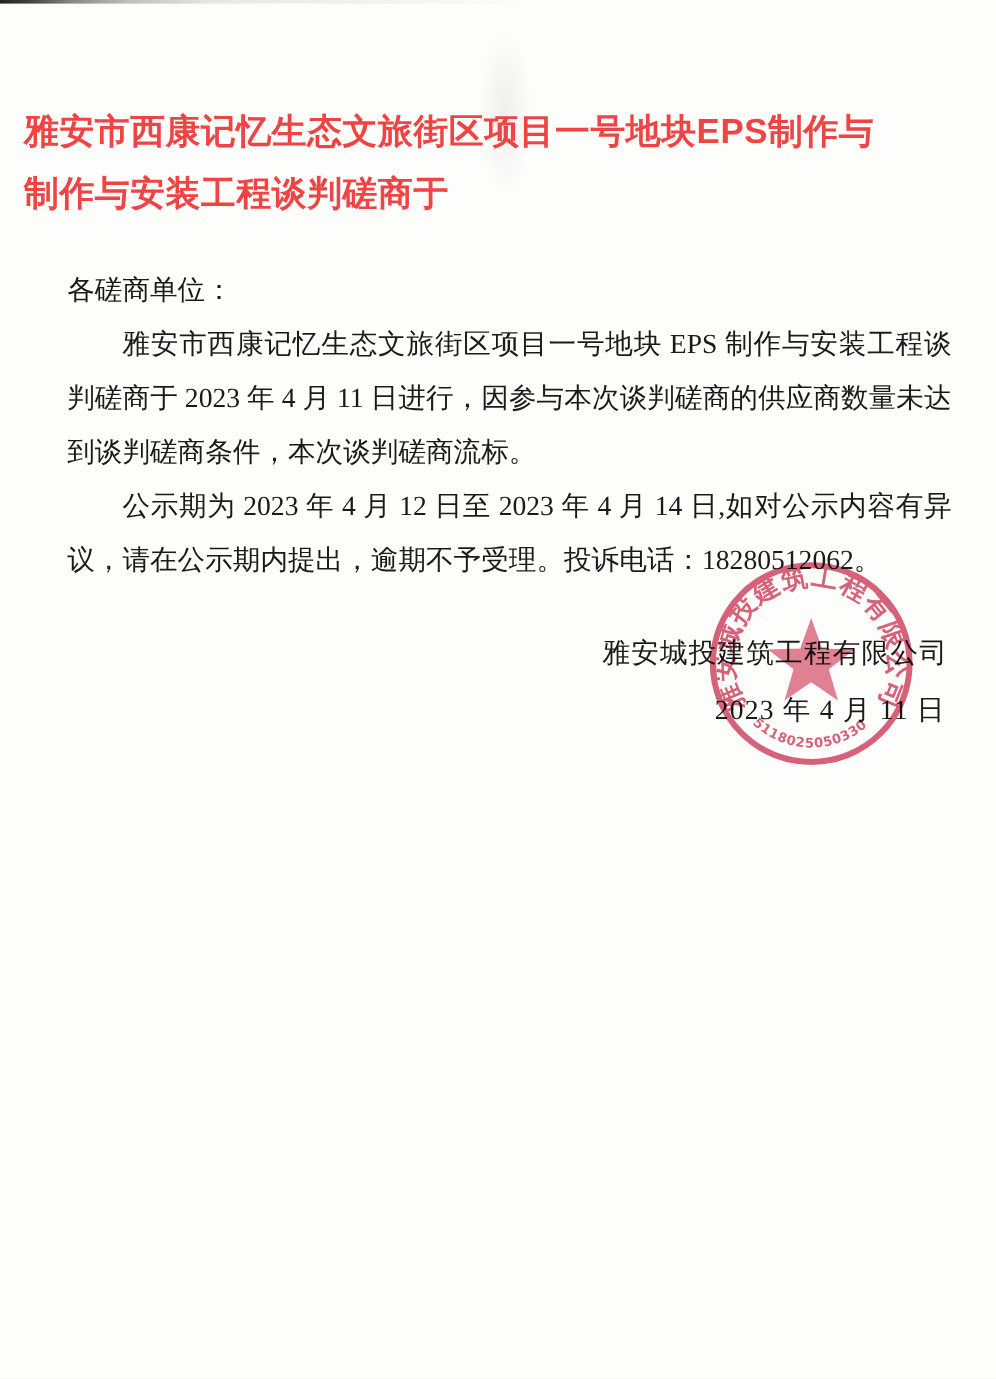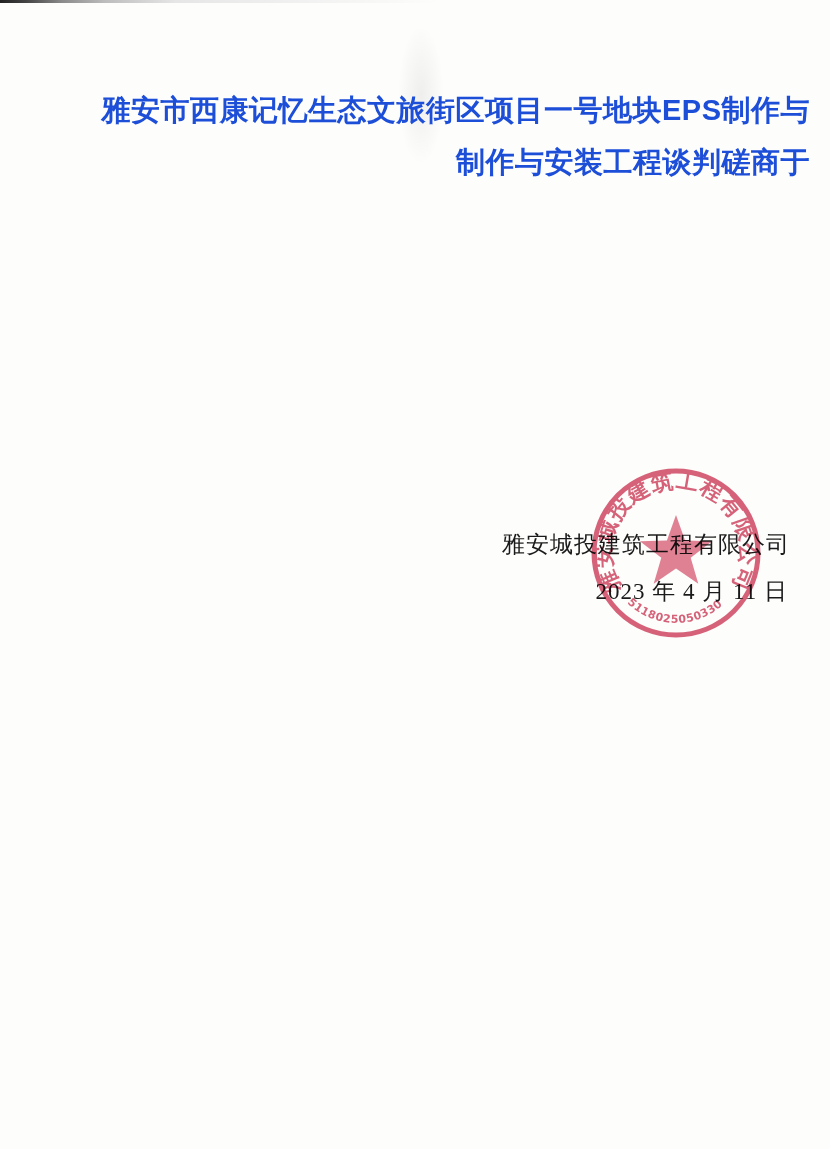--- a/index.html
+++ b/index.html
@@ -15,25 +15,25 @@
   .artifact-top{
     position:absolute;top:0;left:0;width:440px;height:3px;
     background:linear-gradient(to right,#222 0%,#444 6%,#8a8a8a 14%,#bdbdbd 24%,#e6e6e6 40%,rgba(255,255,255,0) 100%);
   }
   .artifact-smudge{
     position:absolute;left:398px;top:25px;width:46px;height:140px;
     background:radial-gradient(ellipse at center,rgba(110,110,110,0.10),rgba(255,255,255,0) 70%);
   }
   .title{
     position:absolute;top:84px;left:20px;right:20px;
-    text-align:right;
+    text-align:left;
     font-family:"Liberation Sans","DejaVu Sans",sans-serif;
     font-weight:bold;
     font-size:29px;line-height:52px;
-    color:#1d4ed8;
+    color:#ef4444;
     letter-spacing:0.5px;
   }
   .content{
     position:absolute;top:219px;left:56px;width:737px;
     font-size:23px;line-height:45px;
     text-align:justify;
   }
   .content p{margin:0;}
   .para{text-indent:2em;}
   .signature{
@@ -67,20 +67,25 @@
 <div class="page">
 
   <div class="artifact-top"></div>
   <div class="artifact-smudge"></div>
 
   <div class="title">
     <div>雅安市西康记忆生态文旅街区项目一号地块EPS制作与</div>
     <div>制作与安装工程谈判磋商于</div>
   </div>
 
+  <div class="content">
+    <p class="salutation">各磋商单位：</p>
+    <p class="para">雅安市西康记忆生态文旅街区项目一号地块 EPS 制作与安装工程谈判磋商于 2023 年 4 月 11 日进行，因参与本次谈判磋商的供应商数量未达到谈判磋商条件，本次谈判磋商流标。</p>
+    <p class="para">公示期为 2023 年 4 月 12 日至 2023 年 4 月 14 日,如对公示内容有异议，请在公示期内提出，逾期不予受理。投诉电话：18280512062。</p>
+  </div>
 
   <div class="signature">
     <div class="sig-company">雅安城投建筑工程有限公司</div>
     <div class="sig-date">2023 年 4 月 11 日</div>
   </div>
 
   <svg class="seal" viewBox="0 0 200 200" xmlns="http://www.w3.org/2000/svg">
     <defs>
       <path id="arcCompany" d="M 46.7 137.3 A 65 65 0 1 1 153.3 137.3" fill="none"></path>
       <path id="arcCode" d="M 49.7 148.6 A 70 70 0 0 0 150.3 148.6" fill="none"></path>

